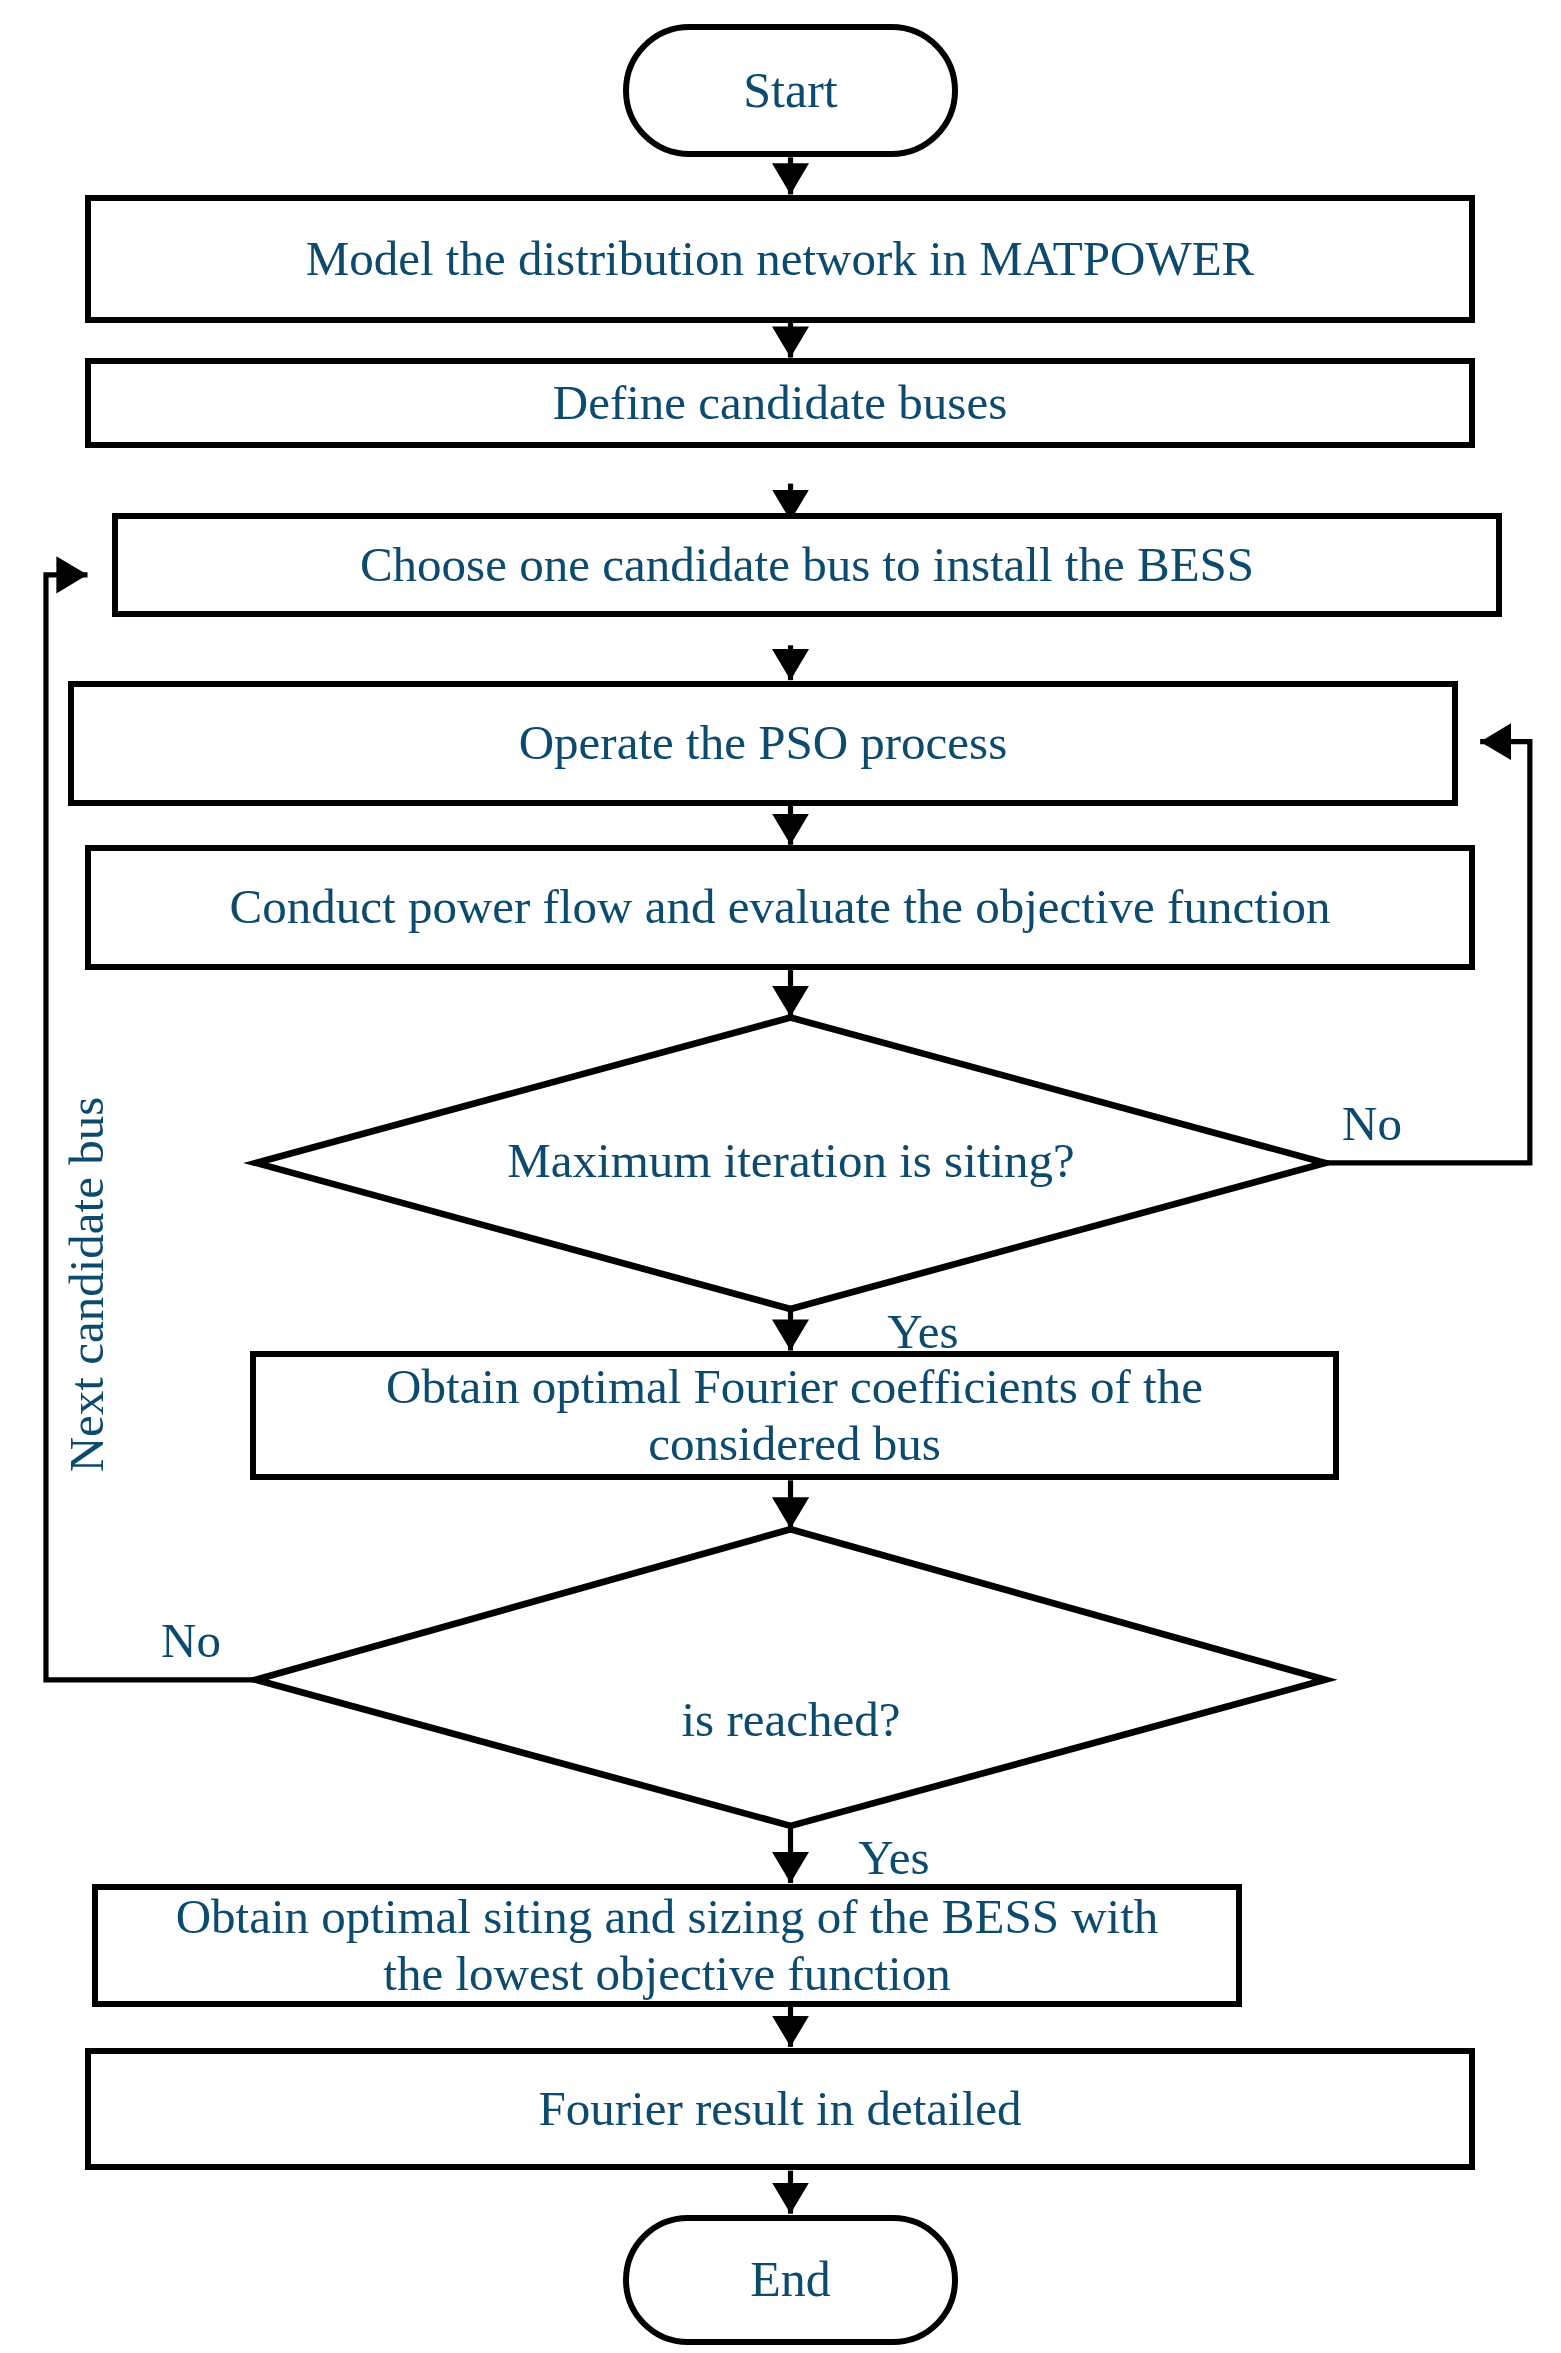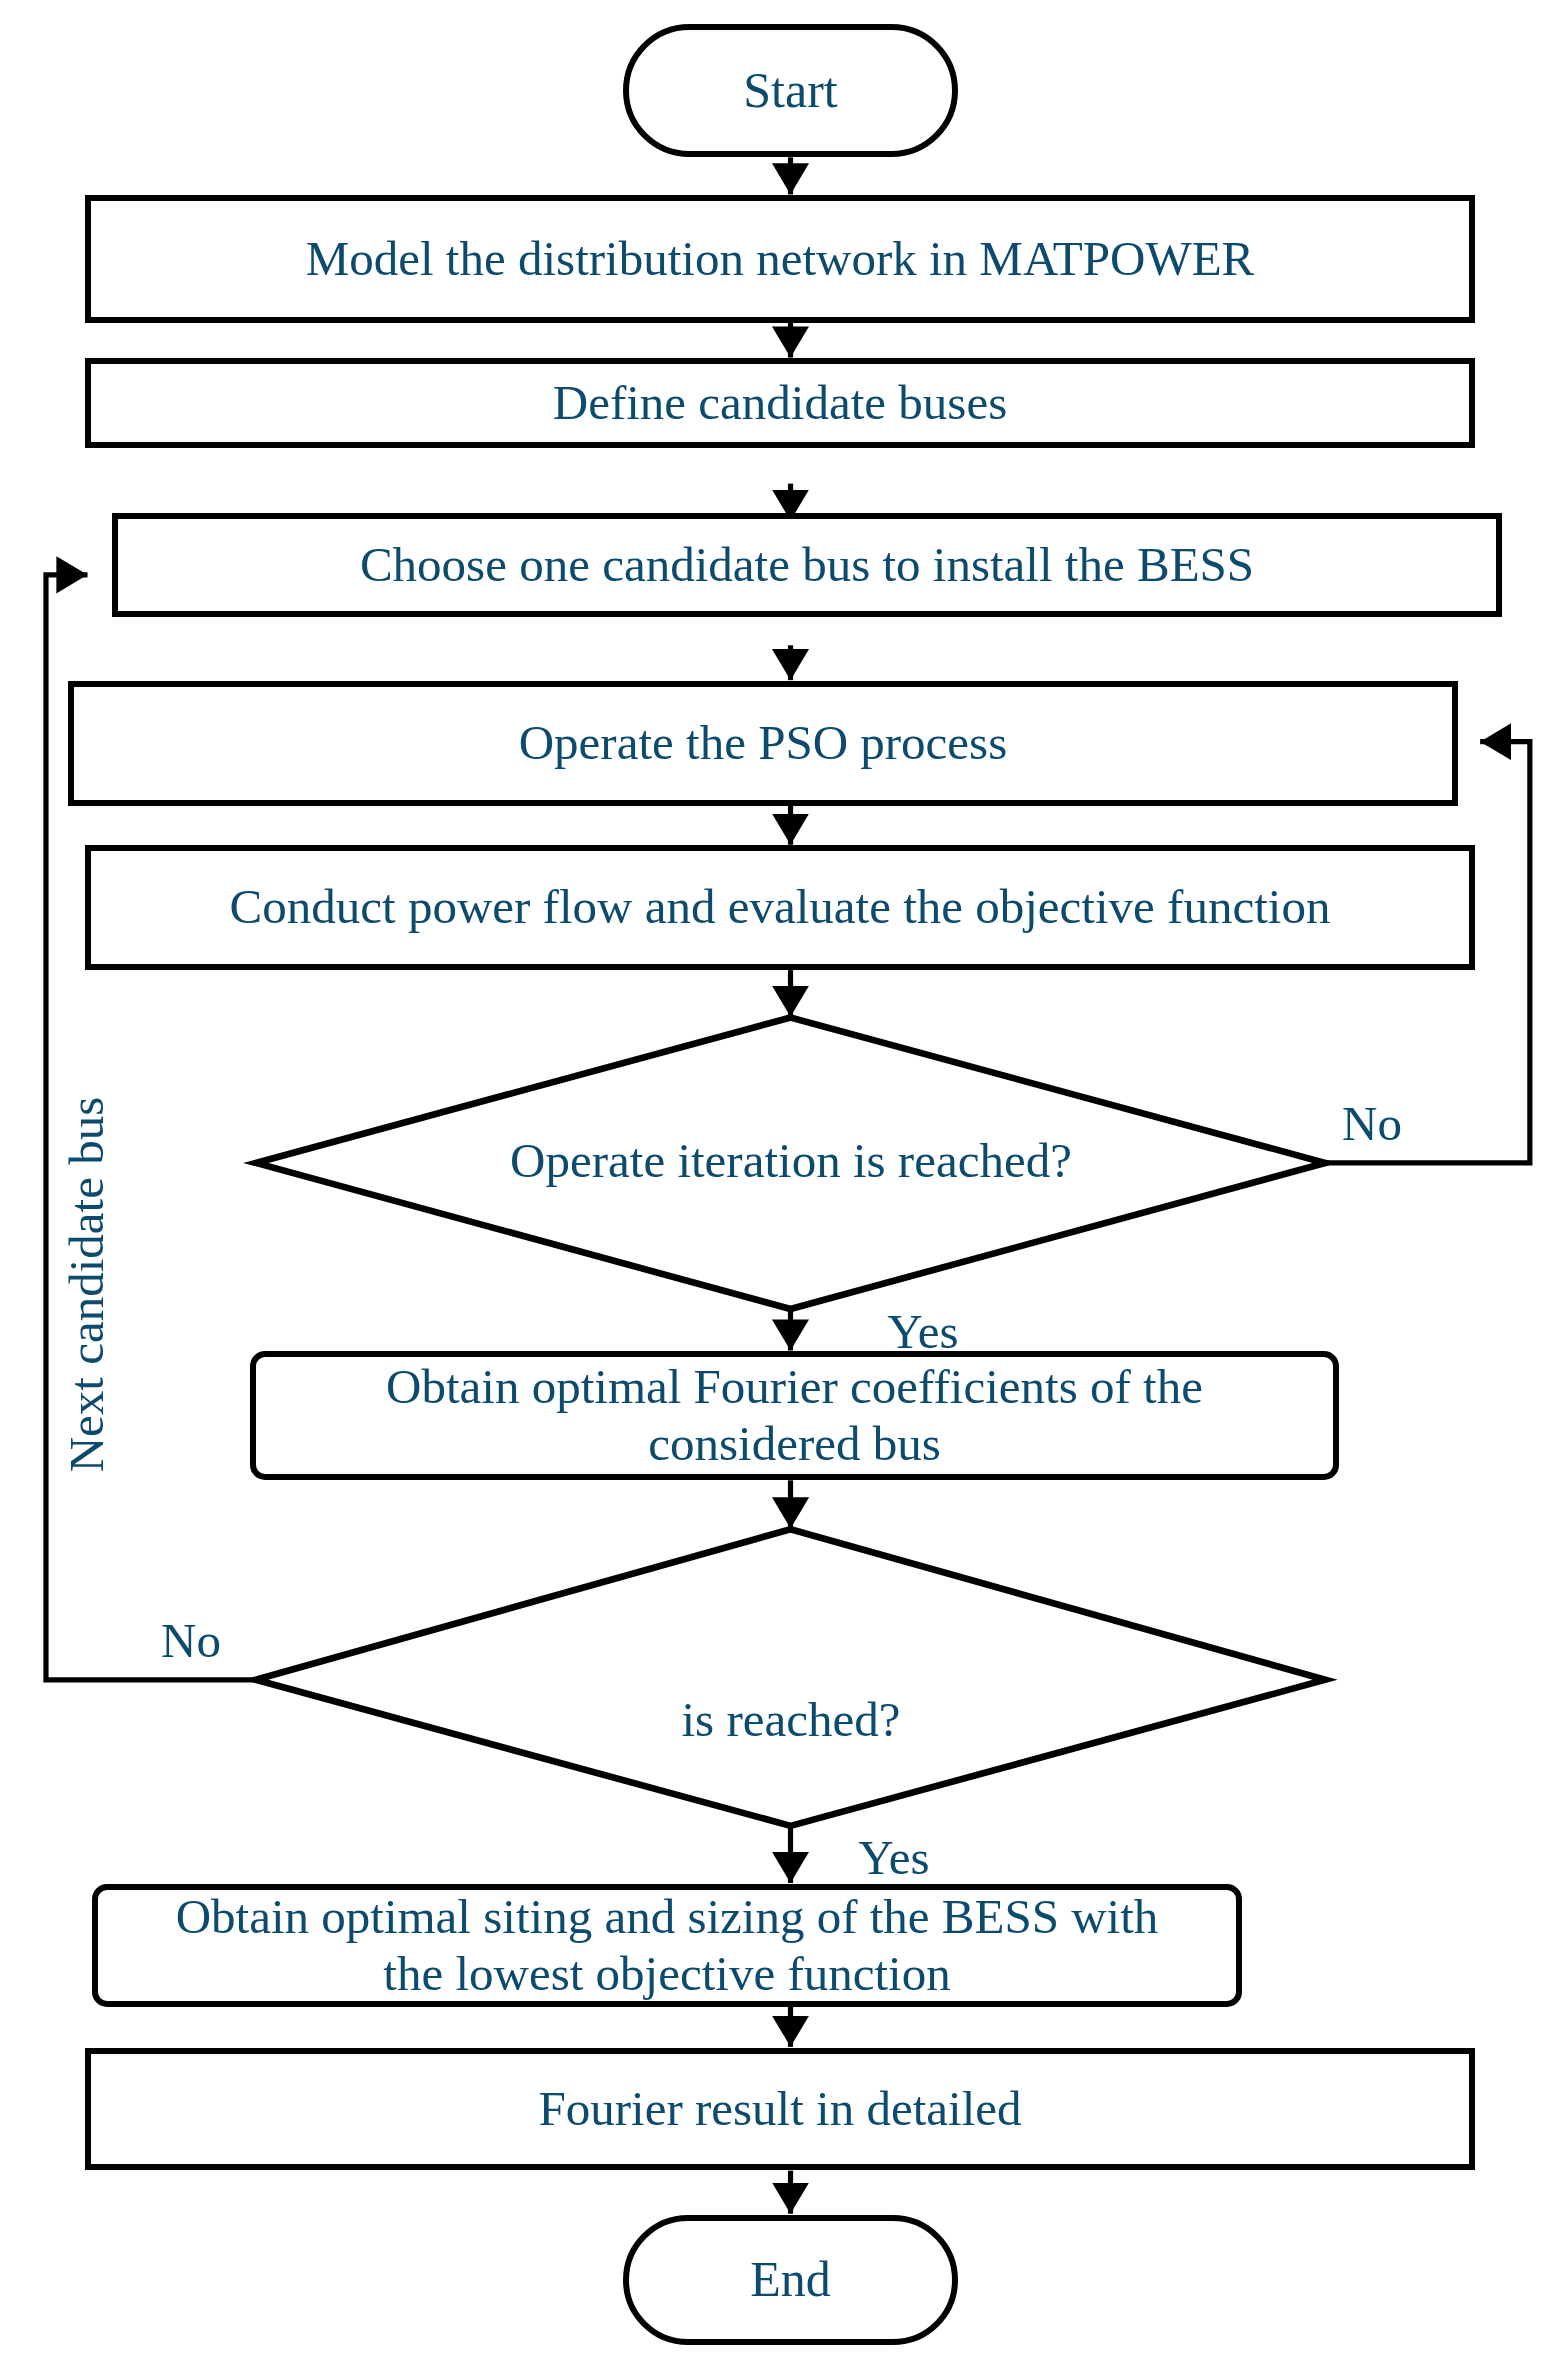--- a/index.html
+++ b/index.html
@@ -17,21 +17,21 @@
     box-sizing:border-box;
     display:flex;align-items:center;justify-content:center;
     text-align:center;
     background:#ffffff;
     z-index:2;
     font-size:49px;
     line-height:1.15;
   }
   .rect{border:6.7px solid #000000;}
   .stadium{border:6.7px solid #000000;border-radius:82px;font-size:50px;}
-  .two-line{flex-direction:column;border-radius:15px;}
+  .two-line{flex-direction:column;}
   .dtext{
     position:absolute;z-index:2;
     text-align:center;
     font-size:49px;line-height:56px;height:56px;
     background:transparent;
   }
   .branch-label{
     position:absolute;z-index:2;
     font-size:49px;line-height:55px;height:55px;
     text-align:center;
@@ -83,21 +83,21 @@
   <div class="node rect" style="left:85px;top:195px;width:1390px;height:128px;">Model the distribution network in MATPOWER</div>
 
   <div class="node rect" style="left:85px;top:358px;width:1390px;height:90px;">Define candidate buses</div>
 
   <div class="node rect" style="left:85px;top:513px;width:1390px;height:104px;margin-left:27px;">Choose one candidate bus to install the BESS</div>
 
   <div class="node rect" style="left:68px;top:681px;width:1390px;height:125px;">Operate the PSO process</div>
 
   <div class="node rect" style="left:85px;top:845px;width:1390px;height:125px;">Conduct power flow and evaluate the objective function</div>
 
-  <div class="dtext" style="left:297px;top:1133px;width:988px;">Operate iteration is reached?</div>
+  <div class="dtext" style="left:297px;top:1133px;width:988px;">Maximum iteration is siting?</div>
 
   <div class="node rect two-line" style="left:250px;top:1351px;width:1089px;height:129px;">
     <div>Obtain optimal Fourier coefficients of the</div>
     <div>considered bus</div>
   </div>
 
   <div class="dtext" style="left:297px;top:1692px;width:988px;">is reached?</div>
 
   <div class="node rect two-line" style="left:92px;top:1884px;width:1150px;height:123px;">
     <div>Obtain optimal siting and sizing of the BESS with</div>

